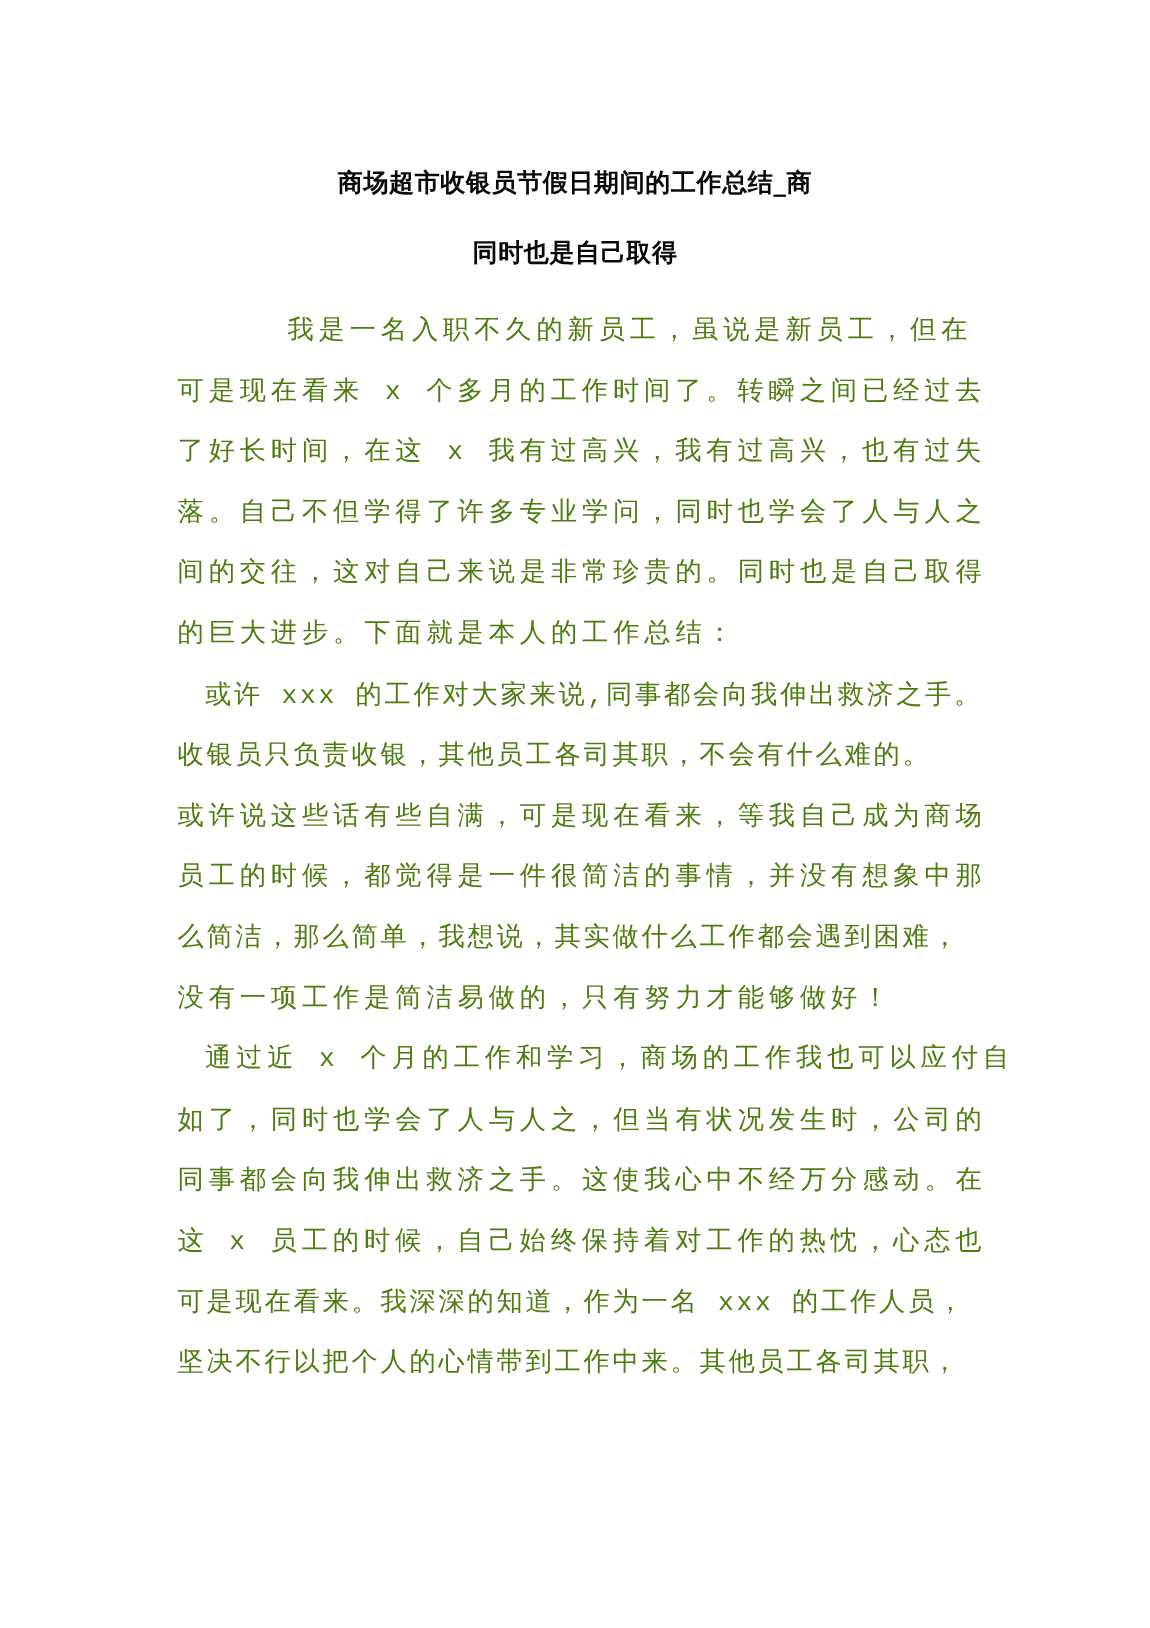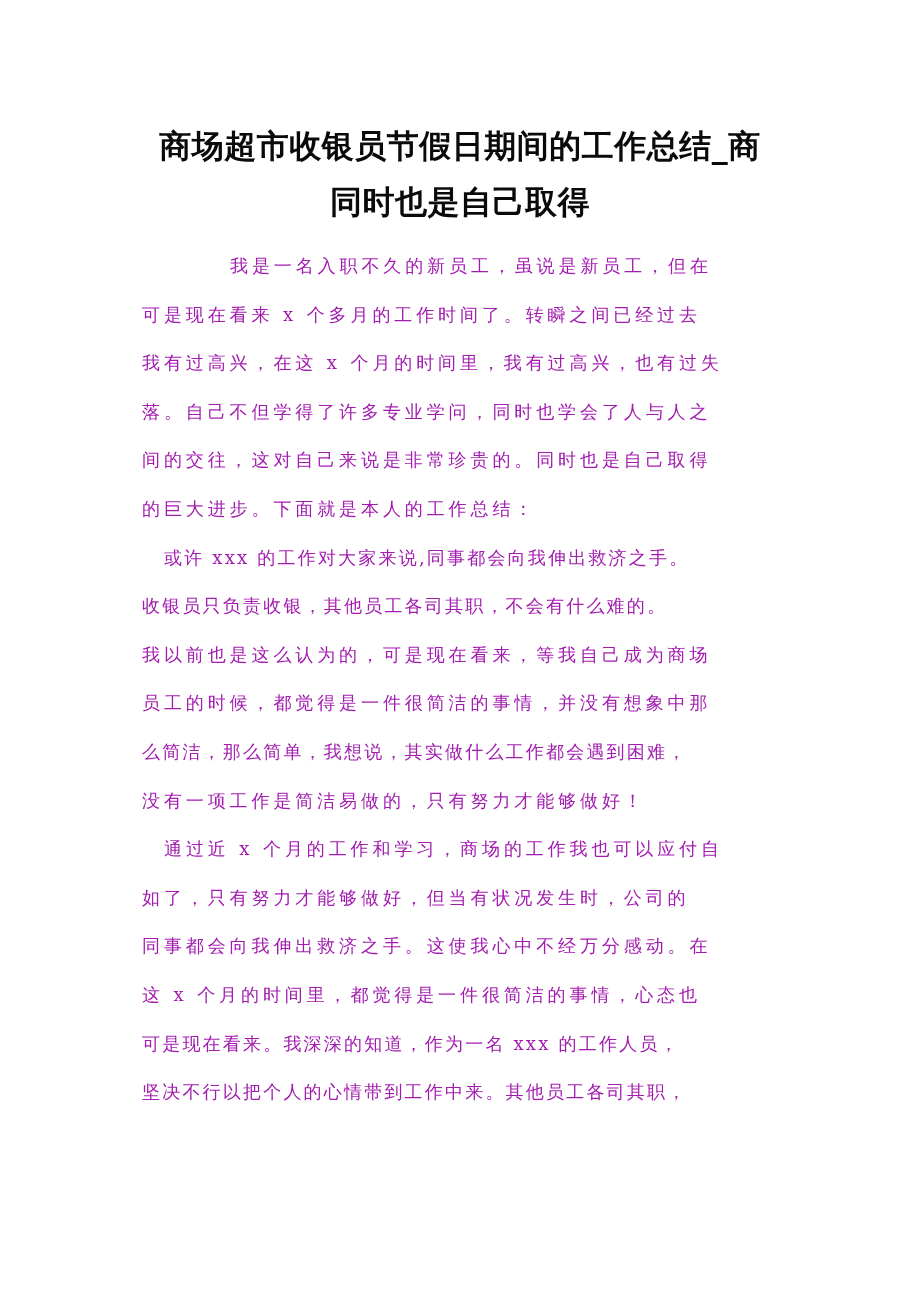--- a/index.html
+++ b/index.html
@@ -24,79 +24,80 @@
       background: #ffffff;
     }
     .title {
       position: absolute;
       left: 120px;
       width: 680px;
       top: 118px;
       text-align: center;
       font-family: "DejaVu Sans", "Liberation Sans", sans-serif;
       font-weight: bold;
-      font-size: 32px;
+      font-size: 20px;
       line-height: 56px;
       letter-spacing: 0.5px;
       color: #0a0a0a;
       margin: 0;
     }
     .title .tline {
       display: block;
       white-space: nowrap;
     }
     .body {
       position: absolute;
       left: 142px;
       top: 246px;
       width: 660px;
     }
     .line {
       display: block;
       height: 48.6px;
       line-height: 40px;
-      font-size: 18px;
+      font-size: 21px;
       letter-spacing: 3.9px;
       white-space: nowrap;
-      color: #a21caf;
+      color: #4d7c0f;
+      font-family: Liberation Mono, monospace;
     }
     .line.tight {
       letter-spacing: 2.2px;
     }
     .indent-big { padding-left: 88px; }
     .indent-small { padding-left: 22px; }
   </style>
 </head>
 <body>
 
 <div class="page">
   <h1 class="title">
     <span class="tline">商场超市收银员节假日期间的工作总结_商</span>
     <span class="tline">同时也是自己取得</span>
   </h1>
 
   <div class="body">
     <div>
       <span class="line indent-big">我是一名入职不久的新员工，虽说是新员工，但在</span>
       <span class="line">可是现在看来 x 个多月的工作时间了。转瞬之间已经过去</span>
-      <span class="line">我有过高兴，在这 x 个月的时间里，我有过高兴，也有过失</span>
+      <span class="line">了好长时间，在这 x 我有过高兴，我有过高兴，也有过失</span>
       <span class="line">落。自己不但学得了许多专业学问，同时也学会了人与人之</span>
       <span class="line">间的交往，这对自己来说是非常珍贵的。同时也是自己取得</span>
       <span class="line">的巨大进步。下面就是本人的工作总结：</span>
     </div>
     <div>
       <span class="line tight indent-small">或许 xxx 的工作对大家来说,同事都会向我伸出救济之手。</span>
       <span class="line tight">收银员只负责收银，其他员工各司其职，不会有什么难的。</span>
-      <span class="line">我以前也是这么认为的，可是现在看来，等我自己成为商场</span>
+      <span class="line">或许说这些话有些自满，可是现在看来，等我自己成为商场</span>
       <span class="line">员工的时候，都觉得是一件很简洁的事情，并没有想象中那</span>
       <span class="line tight">么简洁，那么简单，我想说，其实做什么工作都会遇到困难，</span>
       <span class="line">没有一项工作是简洁易做的，只有努力才能够做好！</span>
     </div>
     <div>
       <span class="line indent-small">通过近 x 个月的工作和学习，商场的工作我也可以应付自</span>
-      <span class="line">如了，只有努力才能够做好，但当有状况发生时，公司的</span>
+      <span class="line">如了，同时也学会了人与人之，但当有状况发生时，公司的</span>
       <span class="line">同事都会向我伸出救济之手。这使我心中不经万分感动。在</span>
-      <span class="line">这 x 个月的时间里，都觉得是一件很简洁的事情，心态也</span>
+      <span class="line">这 x 员工的时候，自己始终保持着对工作的热忱，心态也</span>
       <span class="line tight">可是现在看来。我深深的知道，作为一名 xxx 的工作人员，</span>
       <span class="line tight">坚决不行以把个人的心情带到工作中来。其他员工各司其职，</span>
     </div>
   </div>
 </div>
 
 </body></html>

